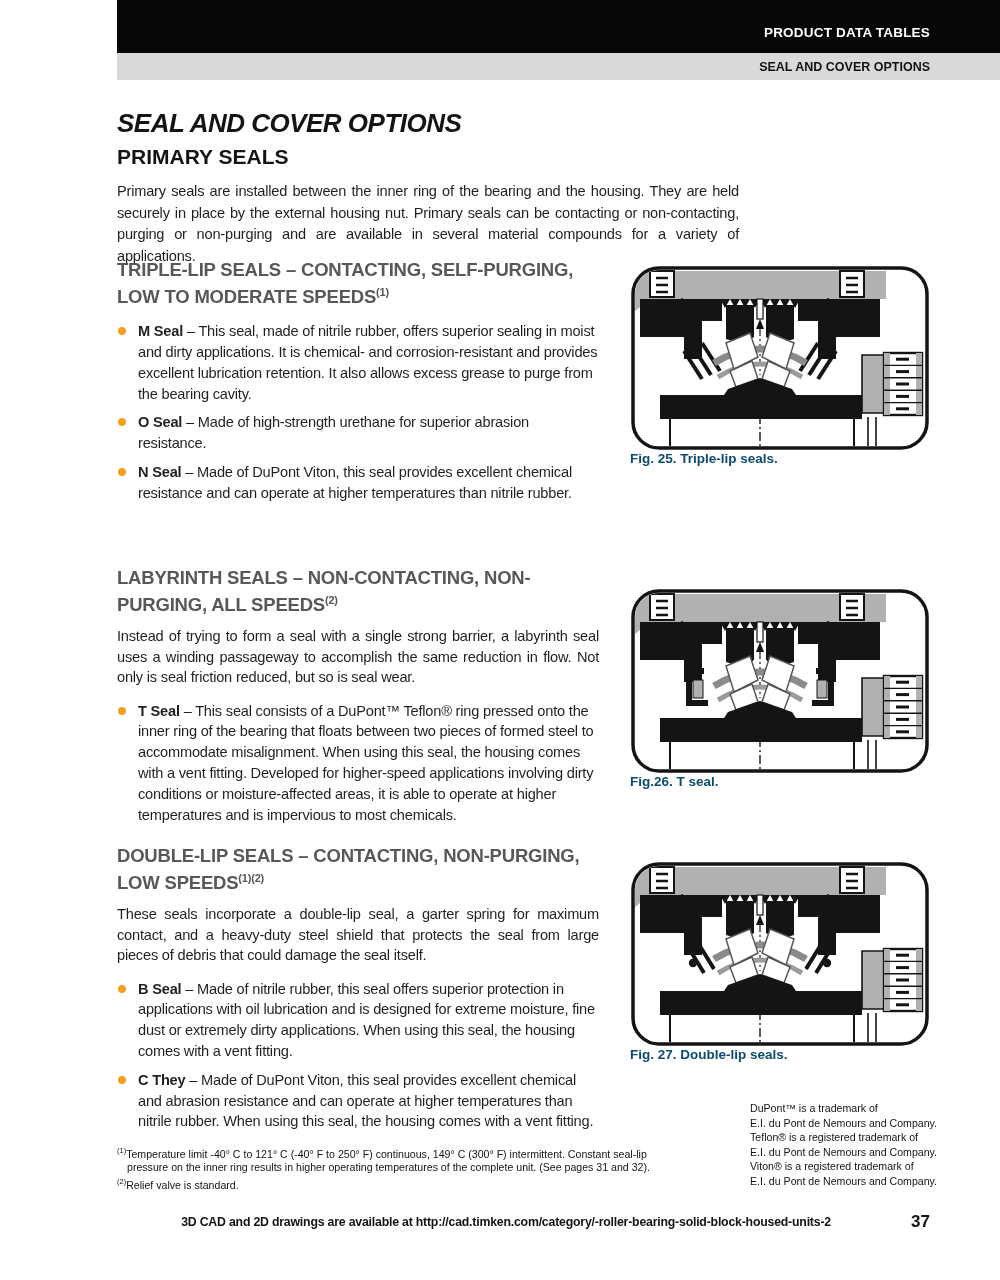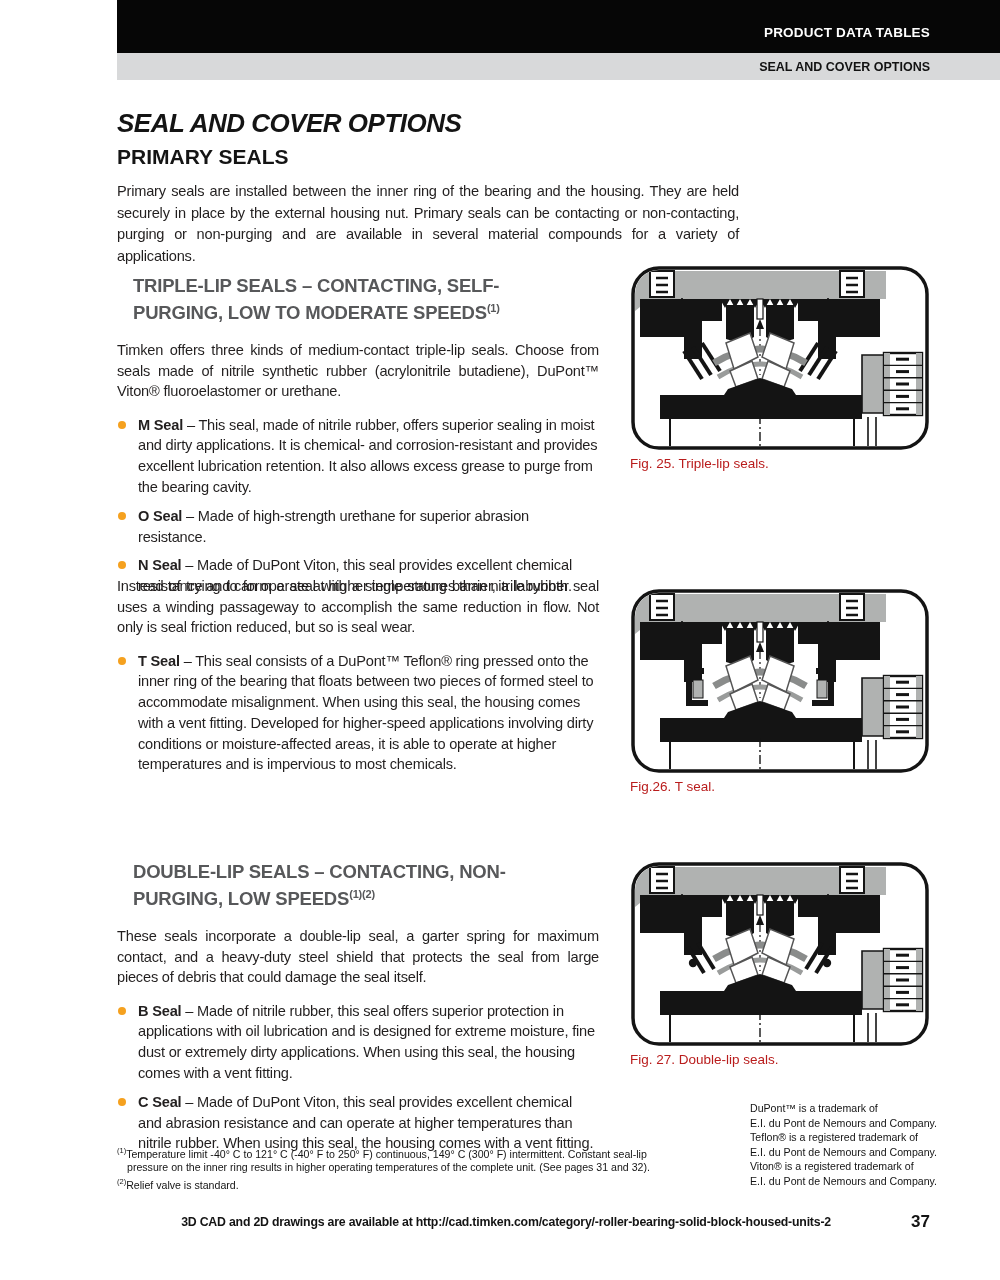--- a/index.html
+++ b/index.html
@@ -22,33 +22,33 @@
   
   .title{position:absolute;left:117px;top:108px;margin:0;font-style:italic;font-weight:bold;
          font-size:26px;letter-spacing:-.5px;color:#141414;}
   .subtitle{position:absolute;left:117px;top:145px;margin:0;font-weight:bold;font-size:21px;color:#141414;}
   .intro{position:absolute;left:117px;top:181px;width:622px;margin:0;font-size:14.6px;line-height:21.5px;
          text-align:justify;letter-spacing:-.2px;}
   
   .sections{position:absolute;left:117px;top:0;width:482px;}
   .sec{position:absolute;left:0;width:482px;}
   .sec1{top:258px}.sec2{top:566px}.sec3{top:844px}
-  .sec h3{margin:16px;font-size:18.5px;line-height:23px;font-weight:bold;color:var(--headgray);letter-spacing:-.2px;}
+  .sec h3{margin:0;font-size:18.5px;line-height:23px;font-weight:bold;color:var(--headgray);letter-spacing:-.2px;}
   .sec h3 sup{font-size:11px;}
   .sec .body{margin:10px 0 0;font-size:14.6px;line-height:20.5px;text-align:justify;letter-spacing:-.2px;}
   .bullets{list-style:none;margin:13px 0 0;padding:0;}
   .bullets li{position:relative;padding-left:21px;margin-bottom:8px;font-size:14.6px;line-height:20.8px;letter-spacing:-.2px;}
   .dot{position:absolute;left:1px;top:6px;width:8px;height:8px;border-radius:50%;background:var(--accent);}
   
   .figures{position:absolute;left:630px;top:0;width:300px;}
   .fig{position:absolute;left:0;margin:0;width:300px;}
   .fig1{top:265px}.fig2{top:588px}.fig3{top:861px}
   .figbox{width:300px;height:186px;}
   .figbox svg{display:block;}
-  .fig figcaption{margin-top:5px;font-weight:normal;font-size:13.5px;color:#b91c1c;}
+  .fig figcaption{font-weight:bold;font-size:13.5px;color:#0c4a6e;}
   
   .footnotes{position:absolute;left:117px;top:1144px;width:558px;font-size:10.6px;line-height:13.8px;color:#141414;}
   .fnitem{padding-left:10px;text-indent:-10px;}
   .fnitem sup{font-size:7.5px;}
   .trademarks{position:absolute;left:750px;top:1101px;font-size:10.6px;line-height:14.6px;color:#141414;}
   .footer{position:absolute;left:101px;right:70px;top:1212px;display:flex;align-items:center;}
   .fnote{flex:1;text-align:center;font-weight:bold;font-size:12.3px;letter-spacing:-.2px;color:#141414;}
   .pagenum{font-weight:bold;font-size:17px;color:#141414;}
 </style>
 </head>
@@ -63,39 +63,39 @@
     <span>SEAL AND COVER OPTIONS</span>
   </div>
 
   <h1 class="title">SEAL AND COVER OPTIONS</h1>
   <h2 class="subtitle">PRIMARY SEALS</h2>
   <p class="intro">Primary seals are installed between the inner ring of the bearing and the housing. They are held securely in place by the external housing nut. Primary seals can be contacting or non-contacting, purging or non-purging and are available in several material compounds for a variety of applications.</p>
 
   <div class="sections">
       <section class="sec sec1">
         <h3>TRIPLE-LIP SEALS – CONTACTING, SELF-PURGING, LOW TO MODERATE SPEEDS<sup>(1)</sup></h3>
-        <p class="body">Timken offers three kinds of medium-contact triple-lip seals. Choose from seals made of nitrile synthetic rubber (acrylonitrile butadiene), DuPont™ Viton® fluoroelastomer or urethane.</p>
         <ul class="bullets">
           <li><span class="dot"></span><b>M Seal</b><span> – This seal, made of nitrile rubber, offers superior sealing in moist and dirty applications. It is chemical- and corrosion-resistant and provides excellent lubrication retention. It also allows excess grease to purge from the bearing cavity.</span></li>
           <li><span class="dot"></span><b>O Seal</b><span> – Made of high-strength urethane for superior abrasion resistance.</span></li>
           <li><span class="dot"></span><b>N Seal</b><span> – Made of DuPont Viton, this seal provides excellent chemical resistance and can operate at higher temperatures than nitrile rubber.</span></li>
         </ul>
       </section>
       <section class="sec sec2">
+        <h3>LABYRINTH SEALS – NON-CONTACTING, NON-PURGING, ALL SPEEDS<sup>(2)</sup></h3>
         <p class="body">Instead of trying to form a seal with a single strong barrier, a labyrinth seal uses a winding passageway to accomplish the same reduction in flow. Not only is seal friction reduced, but so is seal wear.</p>
         <ul class="bullets">
           <li><span class="dot"></span><b>T Seal</b><span> – This seal consists of a DuPont™ Teflon® ring pressed onto the inner ring of the bearing that floats between two pieces of formed steel to accommodate misalignment. When using this seal, the housing comes with a vent fitting. Developed for higher-speed applications involving dirty conditions or moisture-affected areas, it is able to operate at higher temperatures and is impervious to most chemicals.</span></li>
         </ul>
       </section>
       <section class="sec sec3">
         <h3>DOUBLE-LIP SEALS – CONTACTING, NON-PURGING, LOW SPEEDS<sup>(1)(2)</sup></h3>
         <p class="body">These seals incorporate a double-lip seal, a garter spring for maximum contact, and a heavy-duty steel shield that protects the seal from large pieces of debris that could damage the seal itself.</p>
         <ul class="bullets">
           <li><span class="dot"></span><b>B Seal</b><span> – Made of nitrile rubber, this seal offers superior protection in applications with oil lubrication and is designed for extreme moisture, fine dust or extremely dirty applications. When using this seal, the housing comes with a vent fitting.</span></li>
-          <li><span class="dot"></span><b>C Seal</b><span> – Made of DuPont Viton, this seal provides excellent chemical and abrasion resistance and can operate at higher temperatures than nitrile rubber. When using this seal, the housing comes with a vent fitting.</span></li>
+          <li><span class="dot"></span><b>C They</b><span> – Made of DuPont Viton, this seal provides excellent chemical and abrasion resistance and can operate at higher temperatures than nitrile rubber. When using this seal, the housing comes with a vent fitting.</span></li>
         </ul>
       </section>
     </div>
   <div class="figures">
       <figure class="fig fig1">
         <div class="figbox">
 <svg viewBox="0 0 300 186" width="300" height="186" xmlns="http://www.w3.org/2000/svg">
   <defs>
               <clipPath id="cp-triple-lip">
                 <rect x="5" y="5" width="290" height="176" rx="24"></rect>

